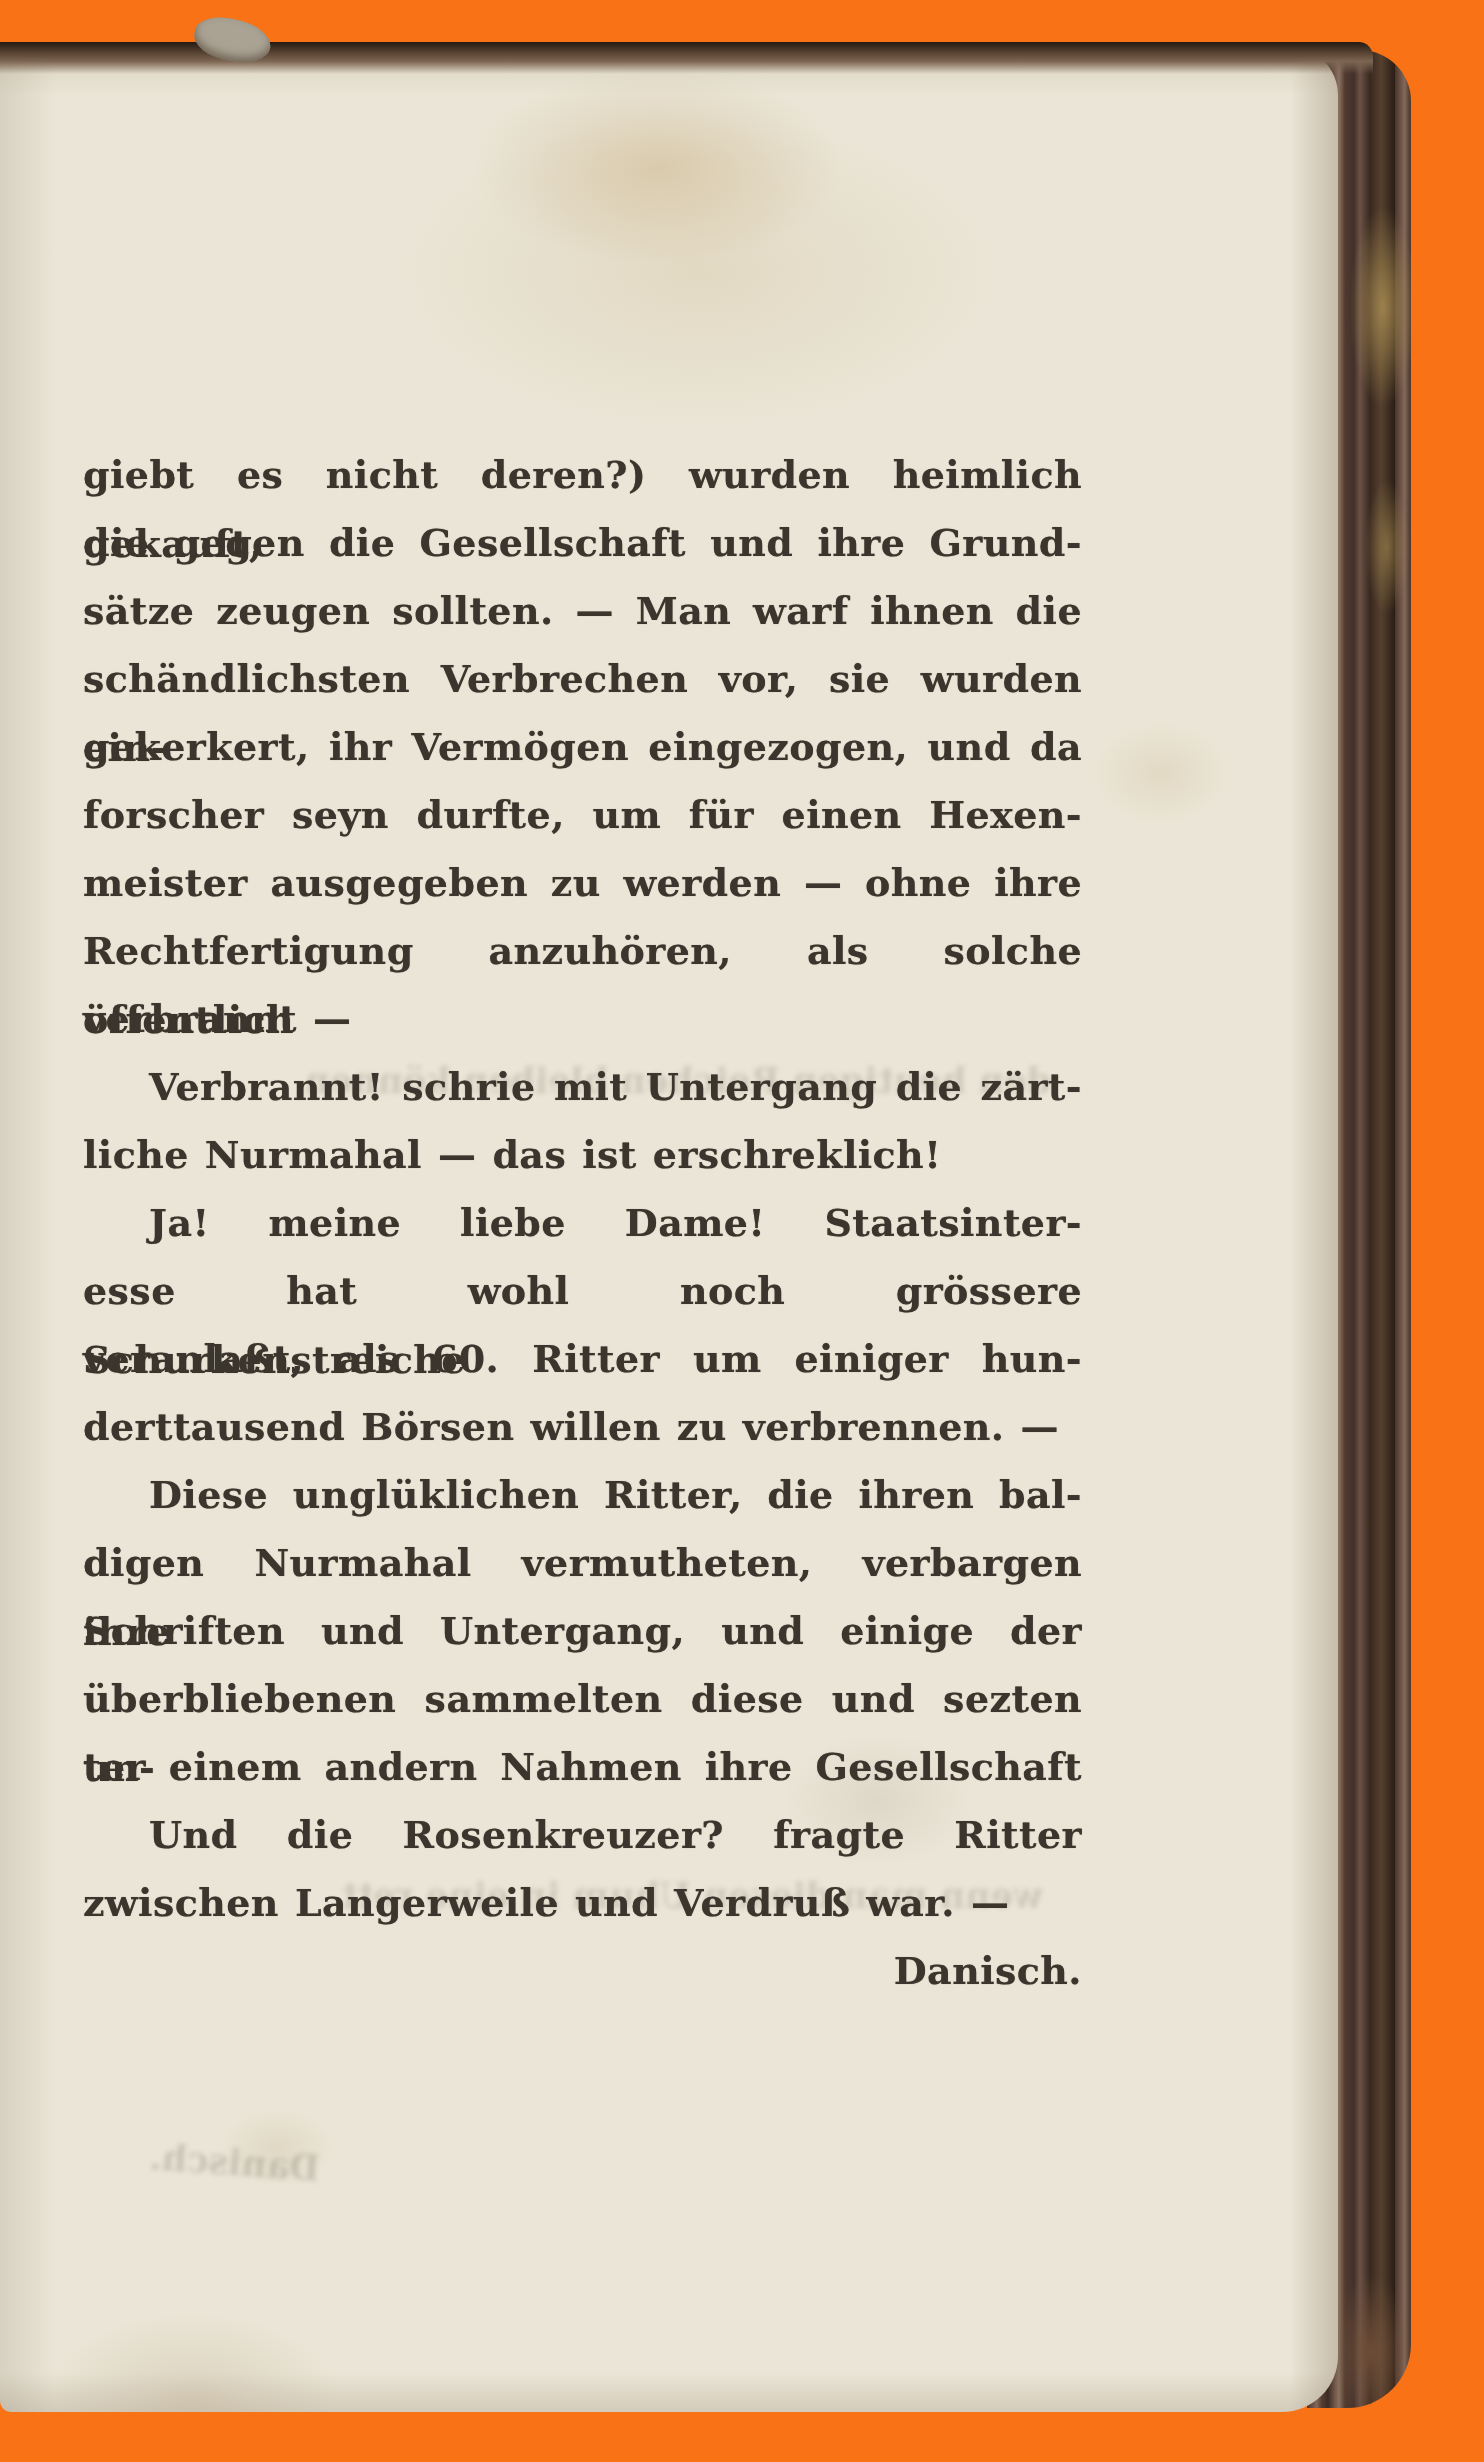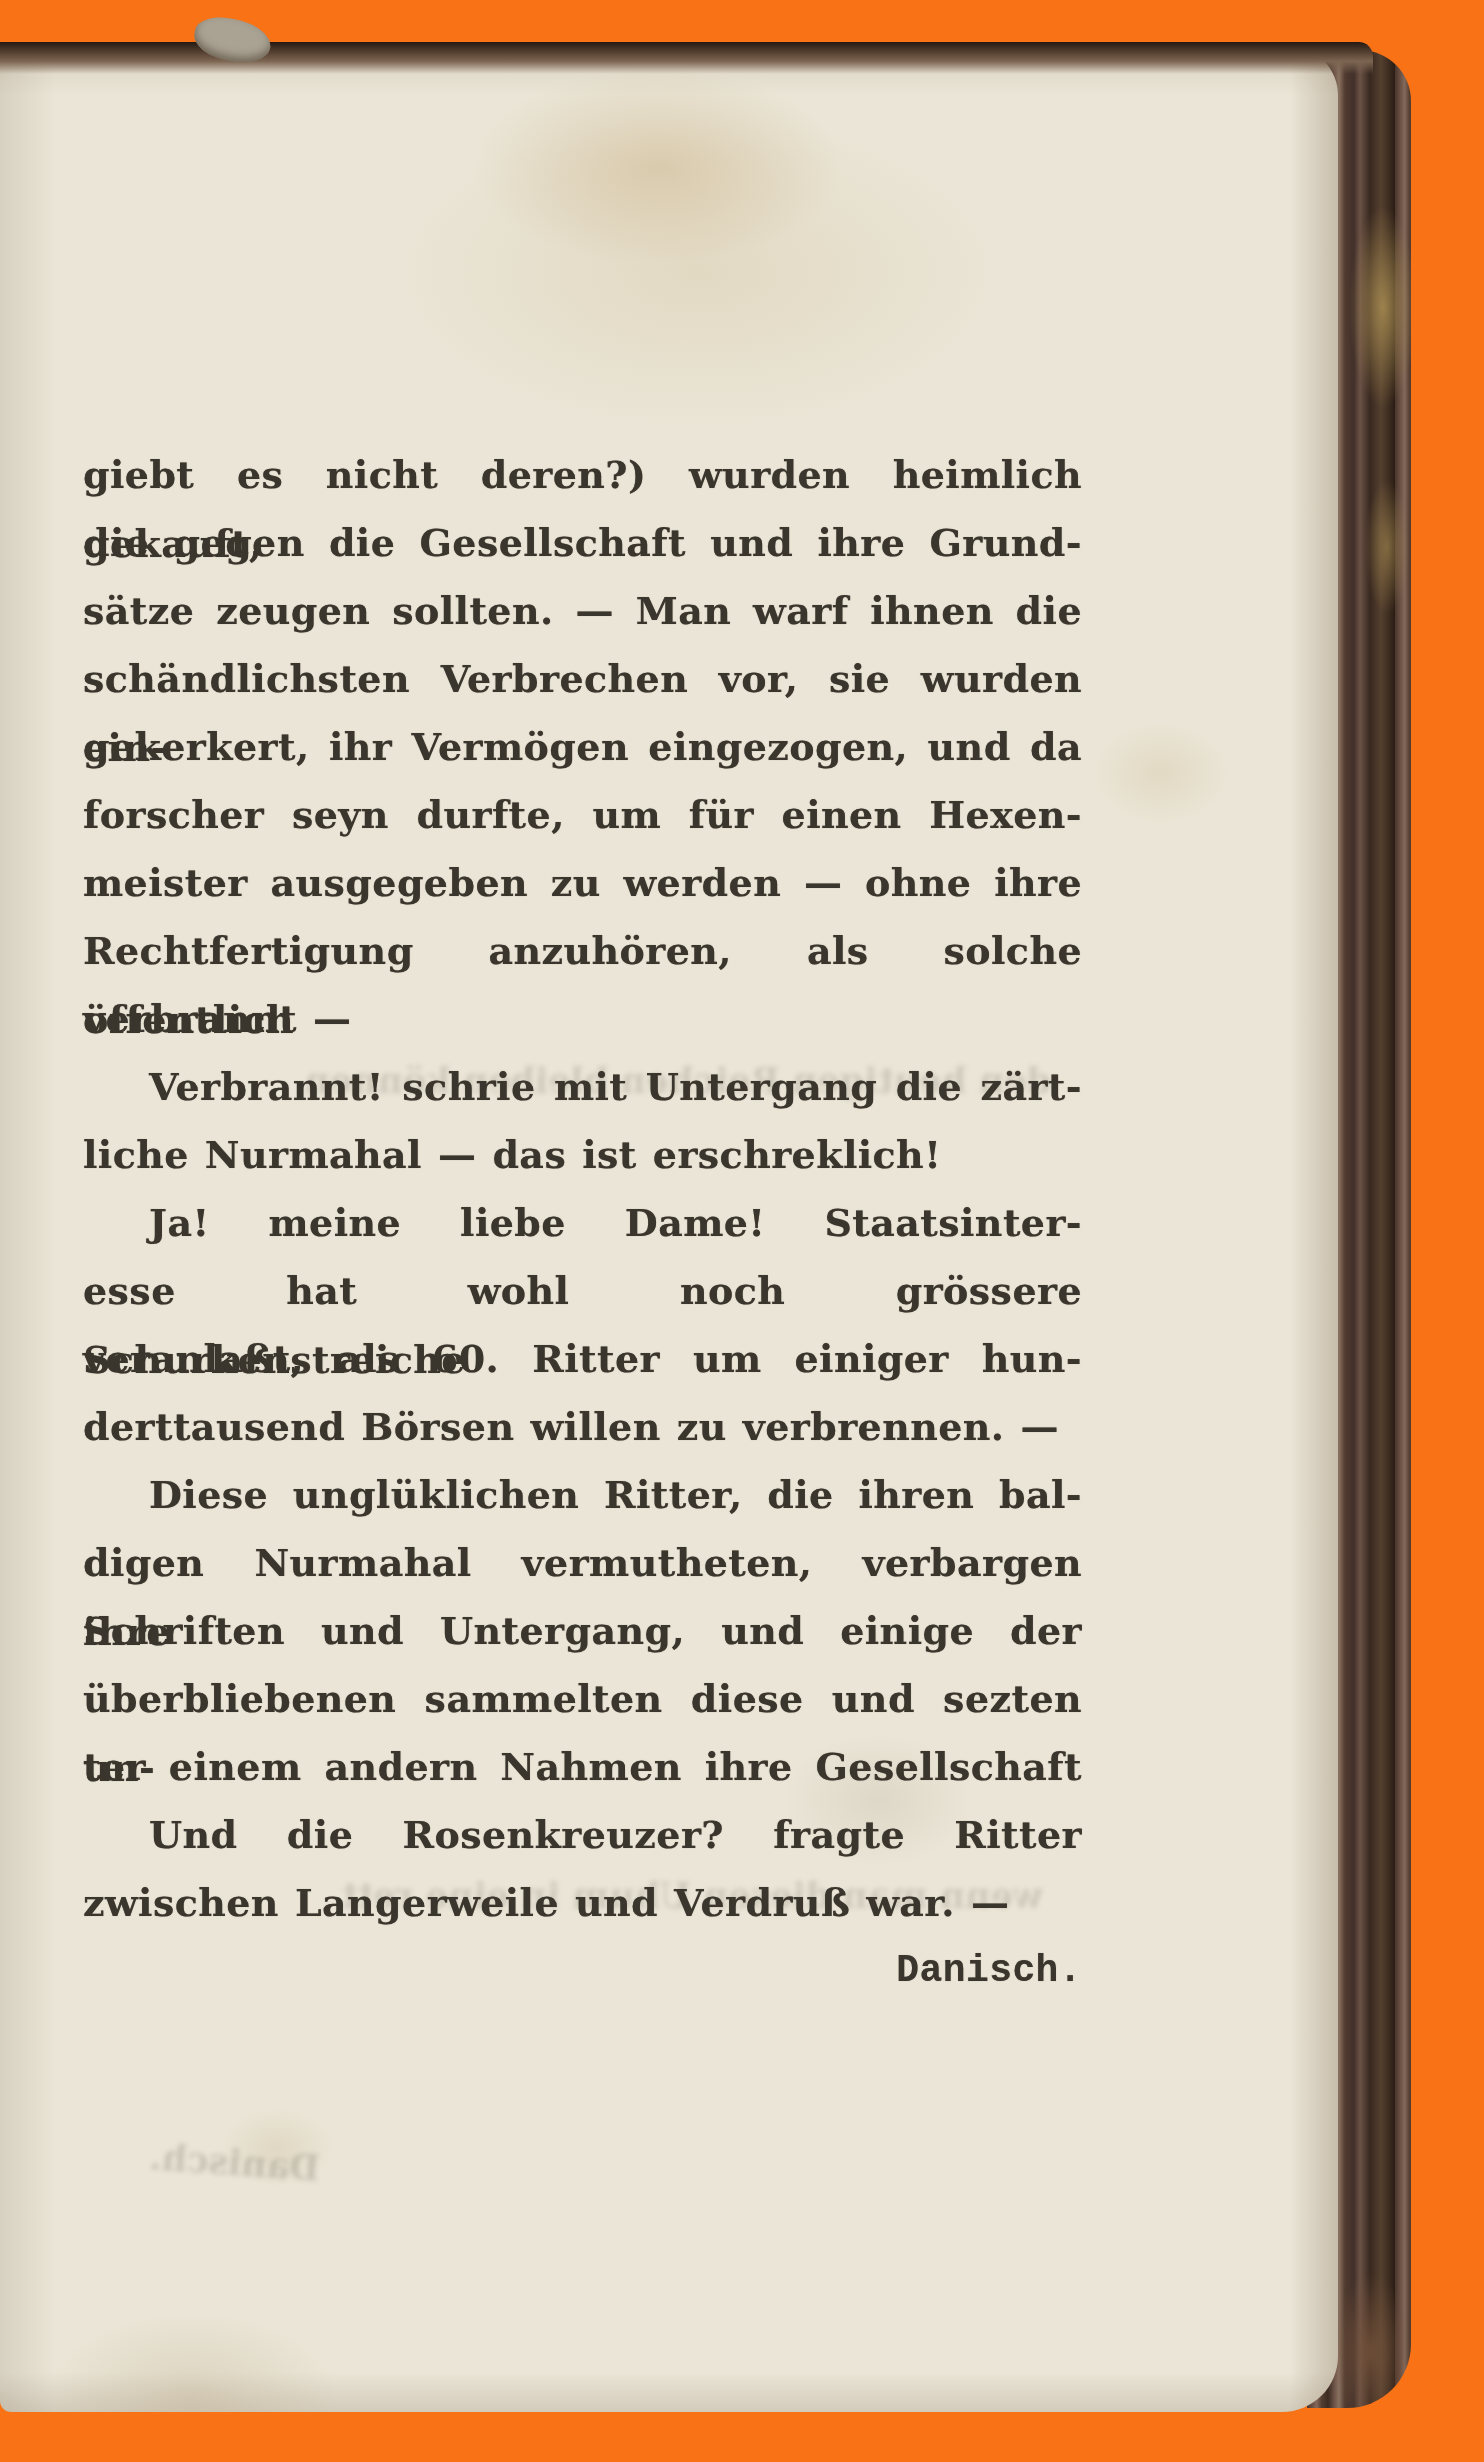--- a/index.html
+++ b/index.html
@@ -56,21 +56,21 @@
 
   .page-number{position:absolute;left:980px;top:321px;font-size:40px;font-weight:700;
     letter-spacing:11.2px;color:#3b362d;text-shadow:0 0 0.8px rgba(59,54,45,.6);}
 
   
   .text-block{position:absolute;left:83px;top:440px;width:999px;z-index:5;}
   .line{height:68px;line-height:69px;font-size:38px;font-weight:700;color:#3b362d;
     letter-spacing:0.4px;word-spacing:2.4px;text-align:justify;text-align-last:justify;
     text-shadow:0 0 0.8px rgba(59,54,45,.55);overflow:visible;white-space:normal;}
   .line.left{text-align-last:left;}
-  .line.right{text-align-last:right;font-family:Liberation Mono, monospace;}
+  .line.right{text-align-last:right;}
   .line.indent{padding-left:66px;}
 
   
   .ghost{position:absolute;z-index:4;font-weight:700;color:#5f5a4f;
     transform:scaleX(-1);filter:blur(2.4px);opacity:.20;font-size:35px;white-space:nowrap;}
   .ghost-1{left:361px;top:1060px;width:690px;}
   .ghost-2{left:321px;top:1875px;width:722px;}
   .ghost-3{left:95px;top:2140px;width:225px;transform:scaleX(-1) rotate(-4deg);opacity:.25;}
 </style>
 </head>

